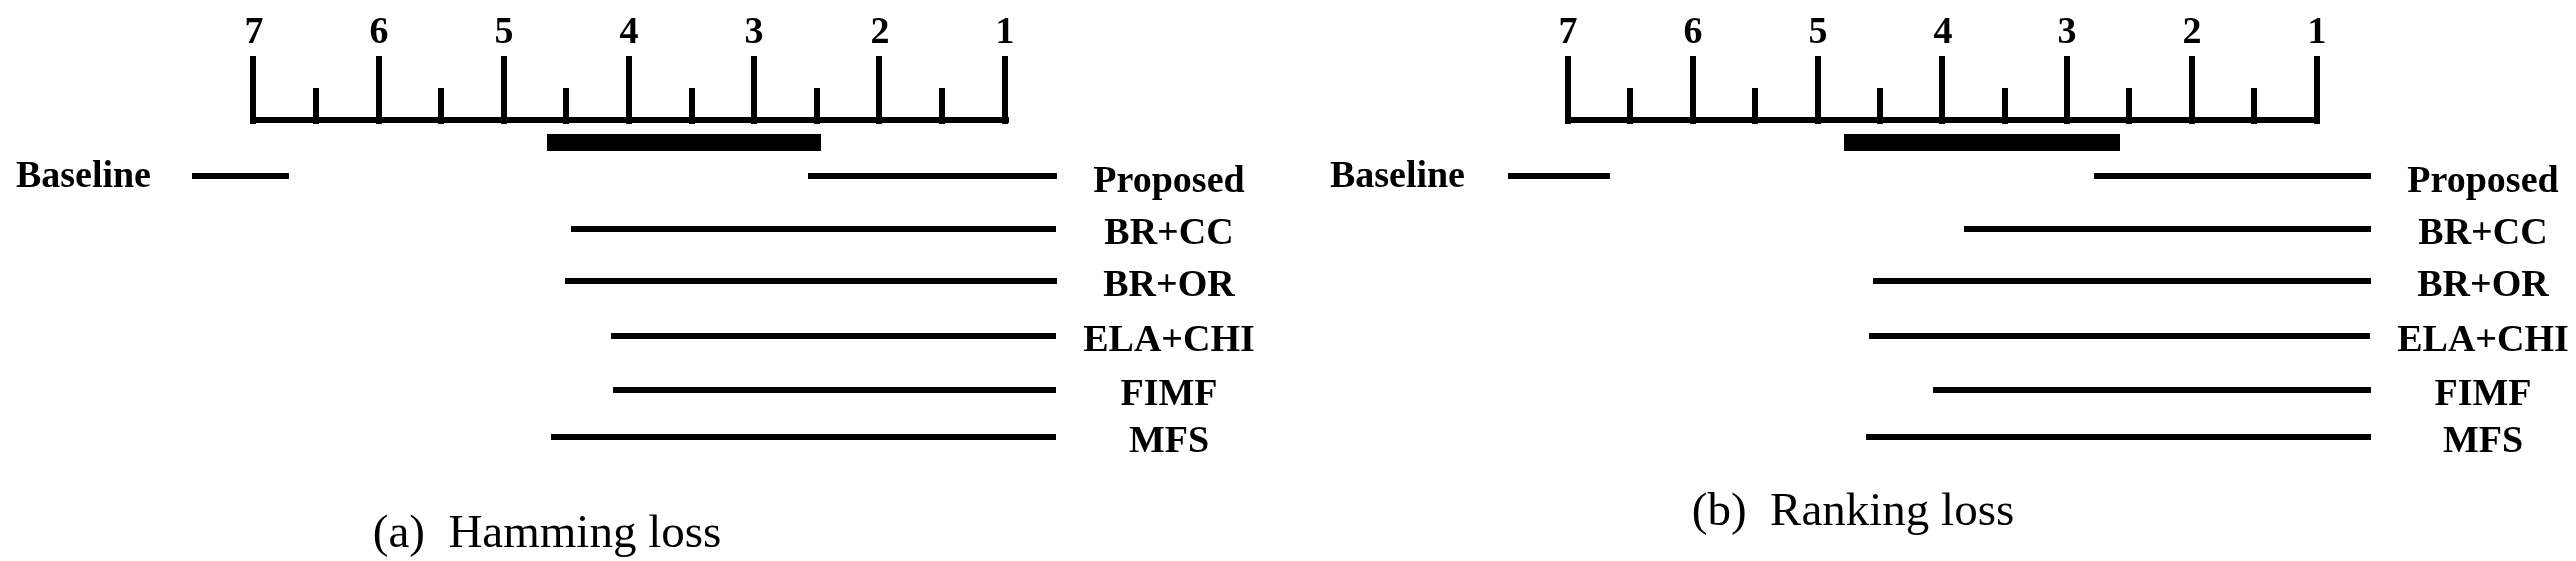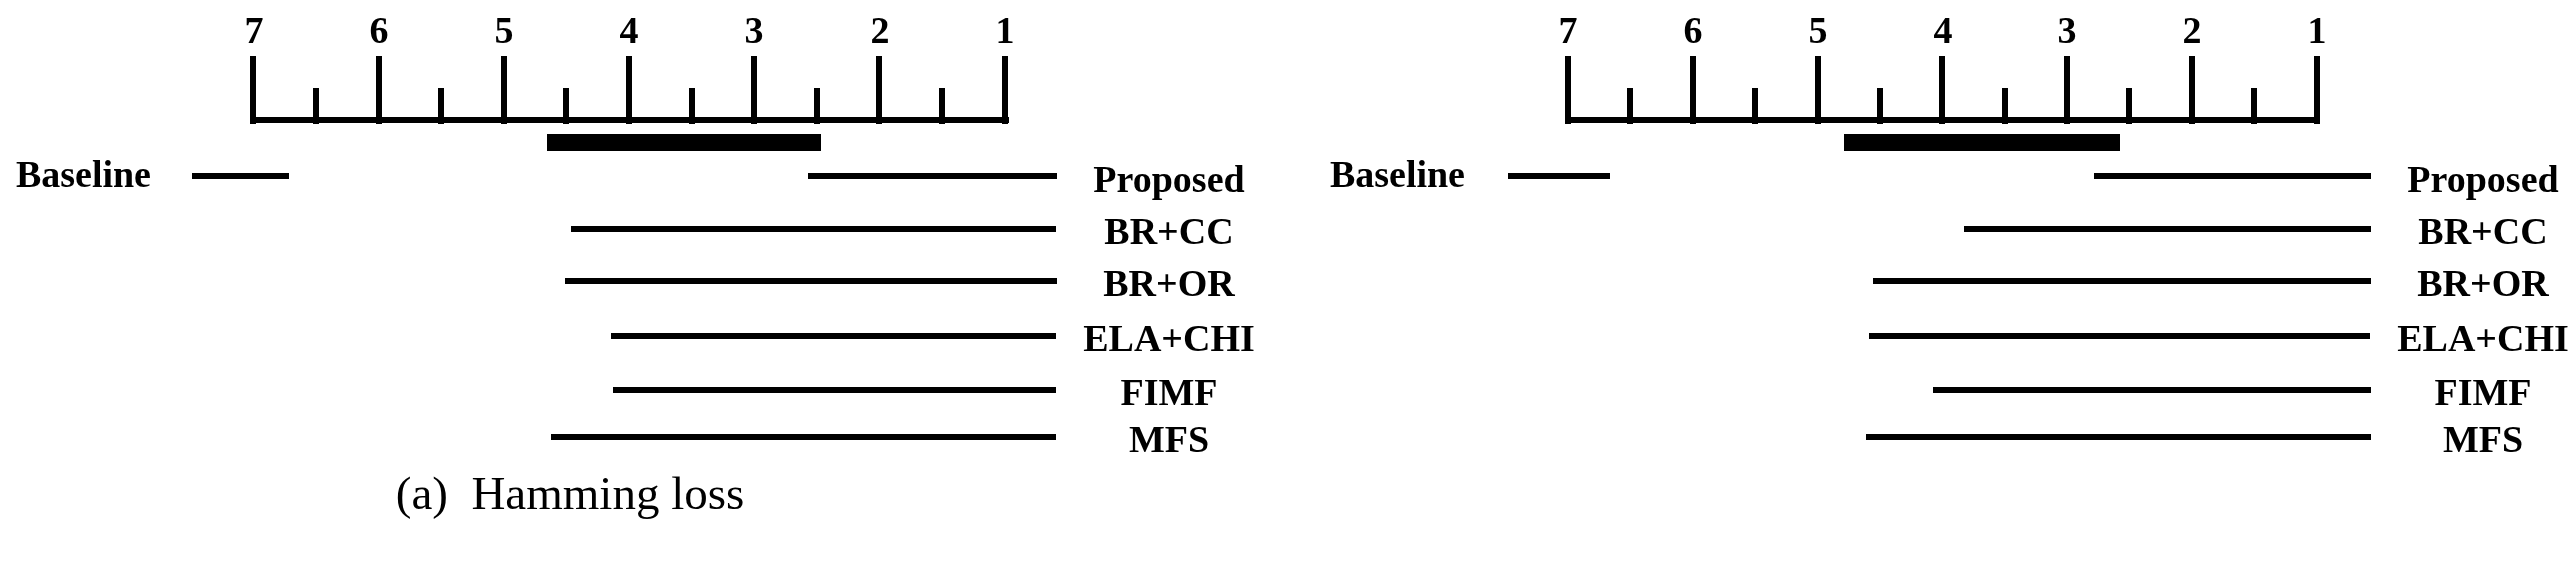--- a/index.html
+++ b/index.html
@@ -48,21 +48,21 @@
     color: #000;
     transform: translateX(-50%);
     white-space: nowrap;
   }
 </style>
 </head>
 <body>
 
 <div class="canvas">
   <div class="cd-diagram" id="diagram-0">
-    <div class="caption" id="caption-0" style="left: 547px; top: 470px; margin-left: 23px;">(a)&nbsp; Hamming loss</div>
+    <div class="caption" id="caption-0" style="left: 547px; top: 508px;">(a)&nbsp; Hamming loss</div>
   <div class="ink" style="left: 251px; top: 117px; width: 758px; height: 6.4px;"></div>
       <div class="ink" style="left: 250px; top: 56px; width: 6.4px; height: 68px;"></div>
       <div class="tick-num" style="left: 254px; top: 11.4px;">7</div>
       <div class="ink" style="left: 376px; top: 56px; width: 6.4px; height: 68px;"></div>
       <div class="tick-num" style="left: 379px; top: 11.4px;">6</div>
       <div class="ink" style="left: 501px; top: 56px; width: 6.4px; height: 68px;"></div>
       <div class="tick-num" style="left: 504px; top: 11.4px;">5</div>
       <div class="ink" style="left: 626px; top: 56px; width: 6.4px; height: 68px;"></div>
       <div class="tick-num" style="left: 629px; top: 11.4px;">4</div>
       <div class="ink" style="left: 751px; top: 56px; width: 6.4px; height: 68px;"></div>
@@ -94,20 +94,21 @@
       <div class="ink" style="left: 611px; top: 333px; width: 445px; height: 6.4px;"></div>
       <div class="method-label" style="left: 1169px; top: 338px;">ELA+CHI</div>
       <div class="ink" style="left: 613px; top: 118px; width: 275px;"></div>
       <div class="ink" style="left: 613px; top: 387px; width: 443px; height: 6.4px;"></div>
       <div class="method-label" style="left: 1169px; top: 392px;">FIMF</div>
       <div class="ink" style="left: 551px; top: 118px; width: 322px;"></div>
       <div class="ink" style="left: 551px; top: 434px; width: 505px; height: 6.4px;"></div>
       <div class="method-label" style="left: 1169px; top: 439px;">MFS</div>
     </div>
   <div class="cd-diagram" id="diagram-1">
+    <div class="caption" id="caption-1" style="left: 1853px; top: 486px;">(b)&nbsp; Ranking loss</div>
   <div class="ink" style="left: 1565px; top: 117px; width: 755px; height: 6.4px;"></div>
       <div class="ink" style="left: 1565px; top: 56px; width: 6.4px; height: 68px;"></div>
       <div class="tick-num" style="left: 1568px; top: 11.4px;">7</div>
       <div class="ink" style="left: 1690px; top: 56px; width: 6.4px; height: 68px;"></div>
       <div class="tick-num" style="left: 1693px; top: 11.4px;">6</div>
       <div class="ink" style="left: 1815px; top: 56px; width: 6.4px; height: 68px;"></div>
       <div class="tick-num" style="left: 1818px; top: 11.4px;">5</div>
       <div class="ink" style="left: 1939px; top: 56px; width: 6.4px; height: 68px;"></div>
       <div class="tick-num" style="left: 1943px; top: 11.4px;">4</div>
       <div class="ink" style="left: 2064px; top: 56px; width: 6.4px; height: 68px;"></div>

